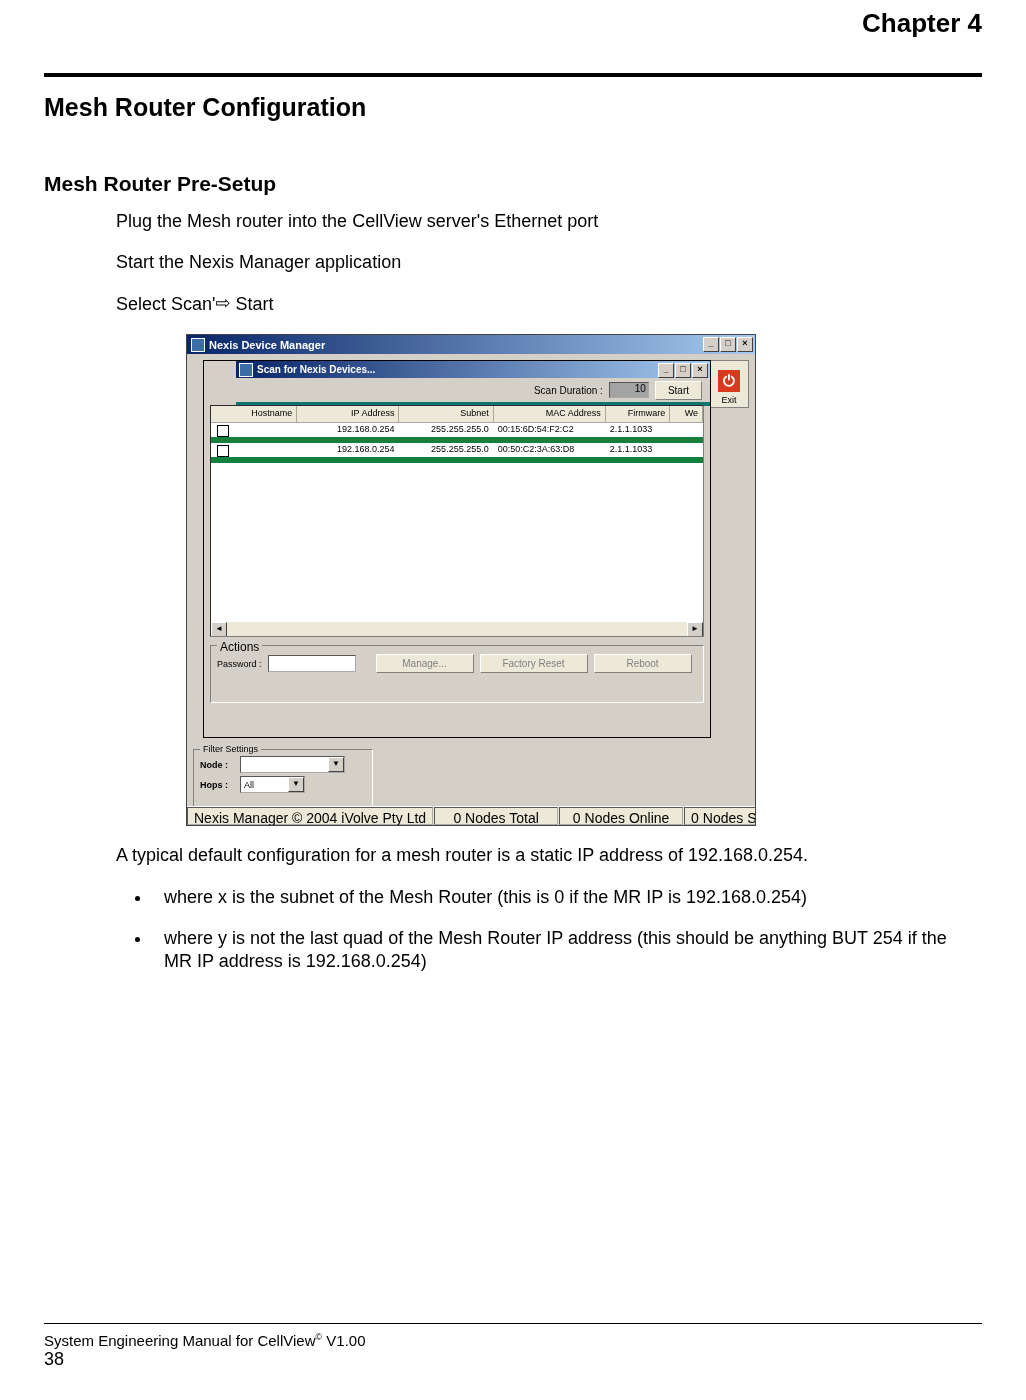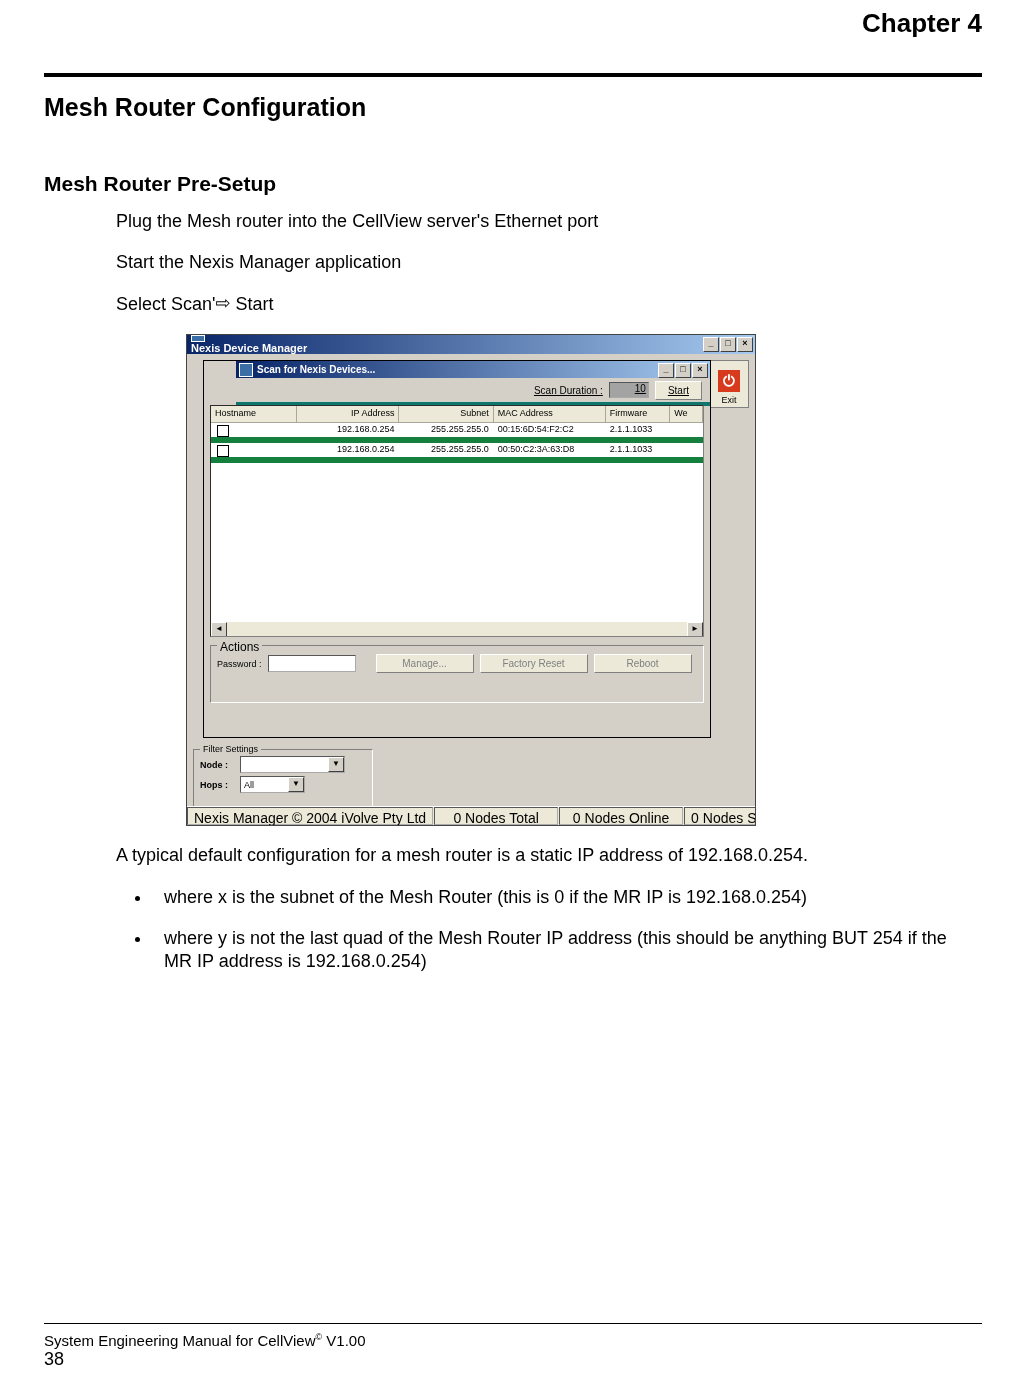--- a/index.html
+++ b/index.html
@@ -63,26 +63,26 @@
     border: 1px solid #444;
     font-family: Tahoma, Arial, sans-serif;
     font-size: 10px;
     position: relative;
     overflow: hidden;
   }
   .titlebar-outer {
     height: 19px;
     background: linear-gradient(to right, #082568, #a6caf0);
     display: flex;
+    align-items: center;
     color: #fff;
     font-size: 11px;
     font-weight: bold;
     padding-left: 4px;
     position: relative;
-    flex-direction: column;
   }
   .titlebar-outer .win-icon, .titlebar-inner .win-icon {
     width: 12px; height: 12px;
     background: #3b6ea5;
     border: 1px solid #fff;
     margin-right: 4px;
   }
   .win-buttons {
     position: absolute;
     right: 2px;
@@ -180,21 +180,20 @@
     position: relative;
   }
   .scan-row {
     height: 24px;
     display: flex;
     align-items: center;
     justify-content: flex-end;
     padding-right: 8px;
     gap: 6px;
     border-bottom: 4px solid #0f766e;
-    text-decoration: underline;
   }
   .scan-label { font-size: 10px; }
   .scan-input {
     width: 34px;
     height: 14px;
     border: 1px inset #aaa;
     background: #a3a3a3;
     font-size: 10px;
     padding: 0 2px;
     text-align: right;
@@ -225,21 +224,21 @@
   .grid-header {
     display: flex;
     height: 16px;
     background: #ece9d8;
     border-bottom: 1px solid #aca899;
   }
   .gh {
     border-right: 1px solid #aca899;
     font-size: 9px;
     padding: 2px 4px 0 4px;
-    text-align: left;
+    text-align: right;
     white-space: nowrap;
     overflow: hidden;
   }
   .grid-row {
     display: flex;
     height: 14px;
     border-bottom: 6px solid #15803d;
   }
   .gc {
     border-right: 1px solid transparent;

